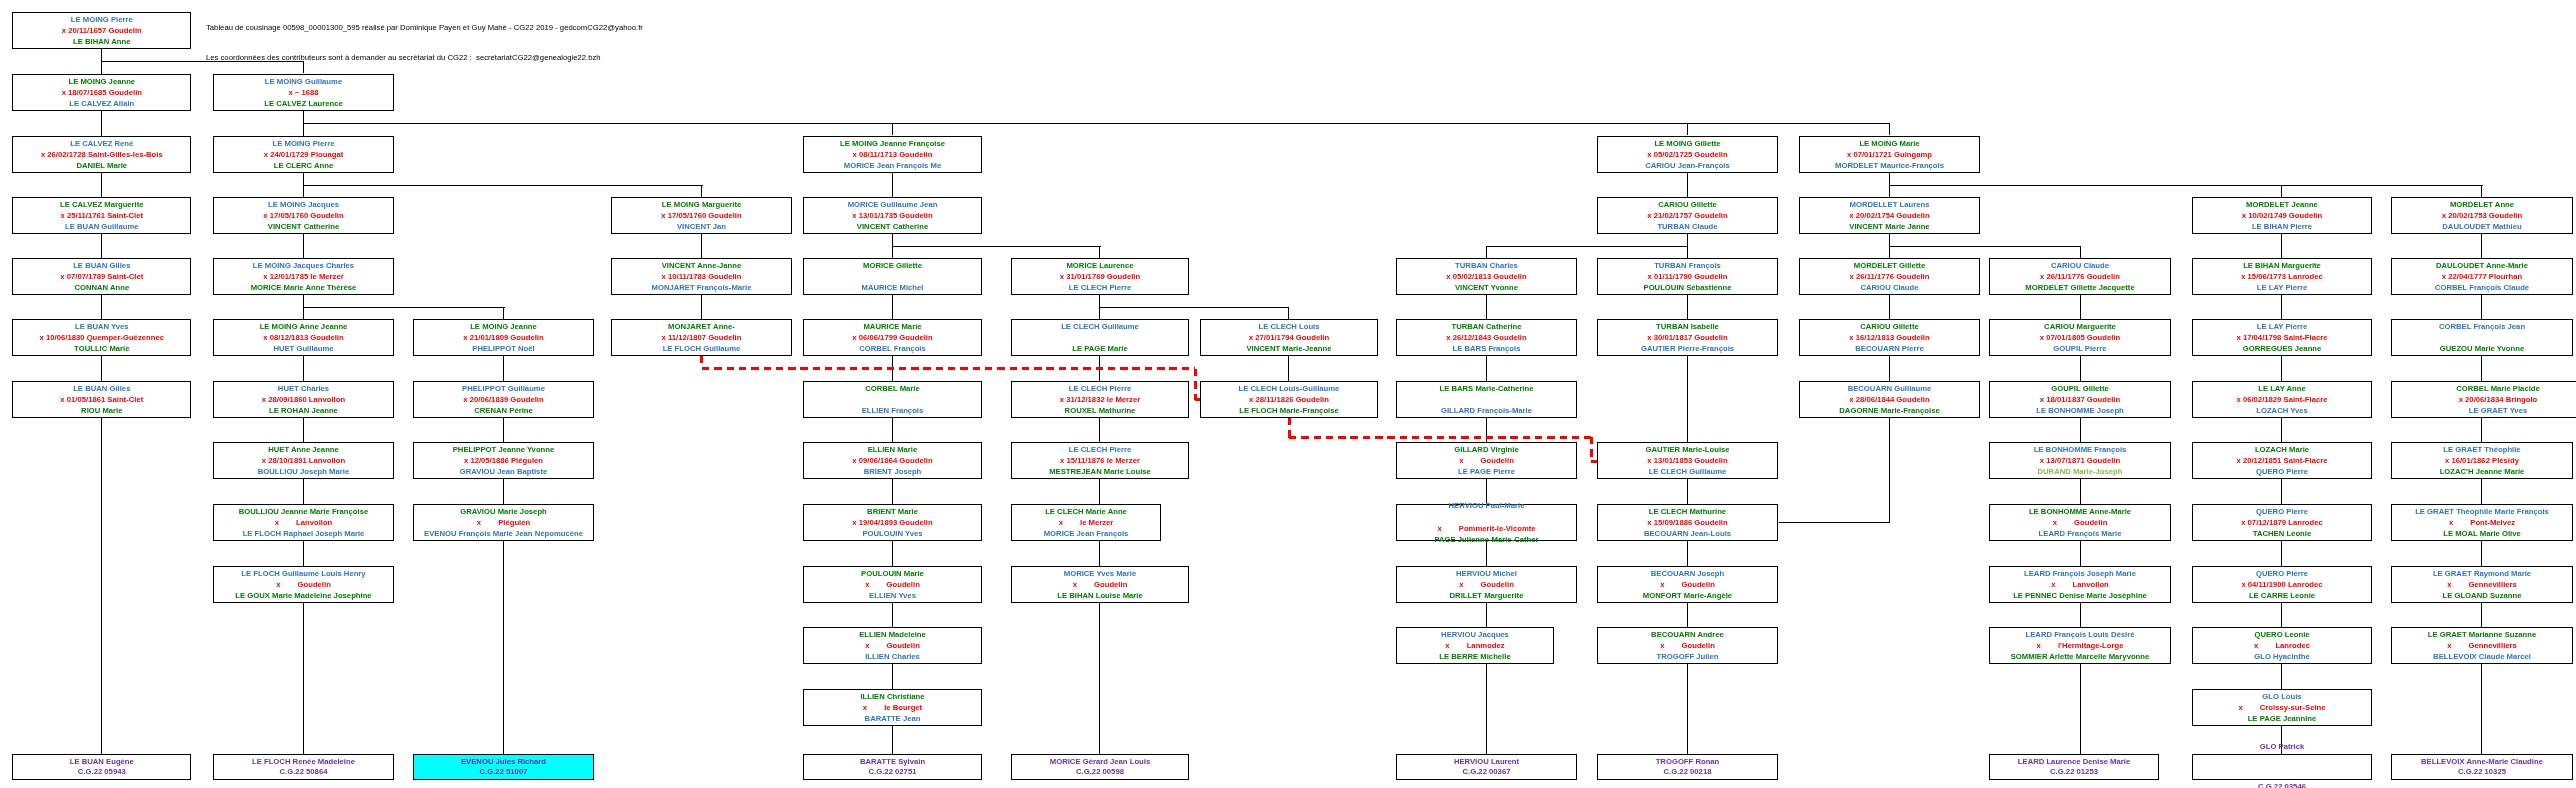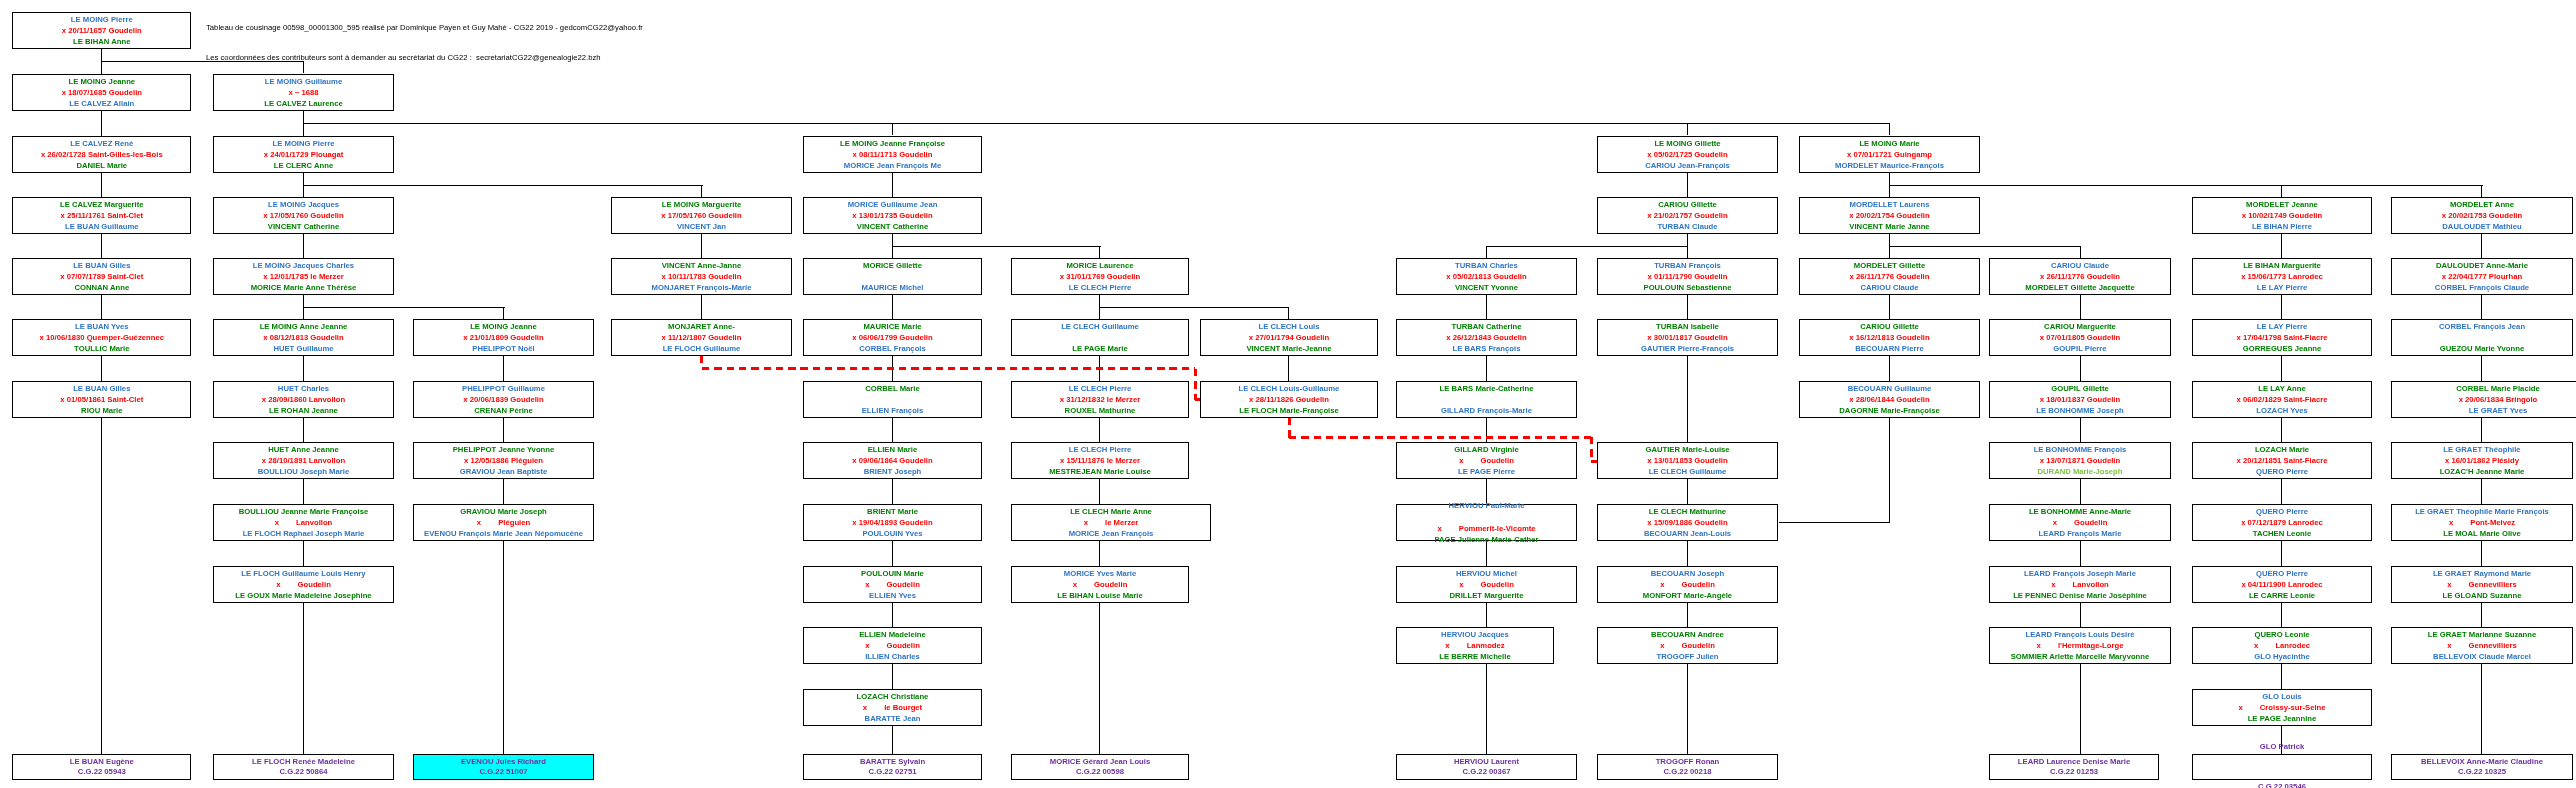--- a/index.html
+++ b/index.html
@@ -464,21 +464,21 @@
       <div class="person" style="left: 413px; top: 504px; width: 181px; height: 37px;">
         <div class="pline" style="color: rgb(0, 128, 0);">GRAVIOU Marie Joseph</div>
         <div class="pline" style="color: rgb(255, 0, 0);">x        Pléguien</div>
         <div class="pline" style="color: rgb(46, 117, 198);">EVENOU François Marie Jean Népomucène</div>
       </div>
       <div class="person" style="left: 803px; top: 504px; width: 179px; height: 37px;">
         <div class="pline" style="color: rgb(0, 128, 0);">BRIENT Marie</div>
         <div class="pline" style="color: rgb(255, 0, 0);">x 19/04/1893 Goudelin</div>
         <div class="pline" style="color: rgb(46, 117, 198);">POULOUIN Yves</div>
       </div>
-      <div class="person" style="left: 1011px; top: 504px; width: 200px; height: 37px;">
+      <div class="person" style="left: 1011px; top: 504px; width: 150px; height: 37px;">
         <div class="pline" style="color: rgb(0, 128, 0);">LE CLECH Marie Anne</div>
         <div class="pline" style="color: rgb(255, 0, 0);">x        le Merzer</div>
         <div class="pline" style="color: rgb(46, 117, 198);">MORICE Jean François</div>
       </div>
       <div class="person" style="left: 1396px; top: 504px; width: 181px; height: 37px;">
         <div class="pline" style="color: rgb(46, 117, 198);">HERVIOU Paul-Marie</div>
         <div class="pline" style="color: rgb(255, 0, 0); margin-top: 12px;">x        Pommerit-le-Vicomte</div>
         <div class="pline" style="color: rgb(0, 128, 0);">PAGE Julienne-Marie-Cather</div>
       </div>
       <div class="person" style="left: 1597px; top: 504px; width: 181px; height: 37px;">
@@ -565,21 +565,21 @@
         <div class="pline" style="color: rgb(0, 128, 0);">QUERO Leonie</div>
         <div class="pline" style="color: rgb(255, 0, 0);">x        Lanrodec</div>
         <div class="pline" style="color: rgb(46, 117, 198);">GLO Hyacinthe</div>
       </div>
       <div class="person" style="left: 2391px; top: 627px; width: 182px; height: 37px;">
         <div class="pline" style="color: rgb(0, 128, 0);">LE GRAET Marianne Suzanne</div>
         <div class="pline" style="color: rgb(255, 0, 0);">x        Gennevilliers</div>
         <div class="pline" style="color: rgb(46, 117, 198);">BELLEVOIX Claude Marcel</div>
       </div>
       <div class="person" style="left: 803px; top: 689px; width: 179px; height: 37px;">
-        <div class="pline" style="color: rgb(0, 128, 0);">LOZACH Christiane</div>
+        <div class="pline" style="color: rgb(0, 128, 0);">ILLIEN Christiane</div>
         <div class="pline" style="color: rgb(255, 0, 0);">x        le Bourget</div>
         <div class="pline" style="color: rgb(46, 117, 198);">BARATTE Jean</div>
       </div>
       <div class="person" style="left: 2192px; top: 689px; width: 180px; height: 37px;">
         <div class="pline" style="color: rgb(46, 117, 198);">GLO Louis</div>
         <div class="pline" style="color: rgb(255, 0, 0);">x        Croissy-sur-Seine</div>
         <div class="pline" style="color: rgb(0, 128, 0);">LE PAGE Jeannine</div>
       </div>
       <div class="person" style="left: 12.3px; top: 754px; width: 179px; height: 26px;">
         <div class="pline pline13" style="color: rgb(112, 48, 160);">LE BUAN Eugène</div>

